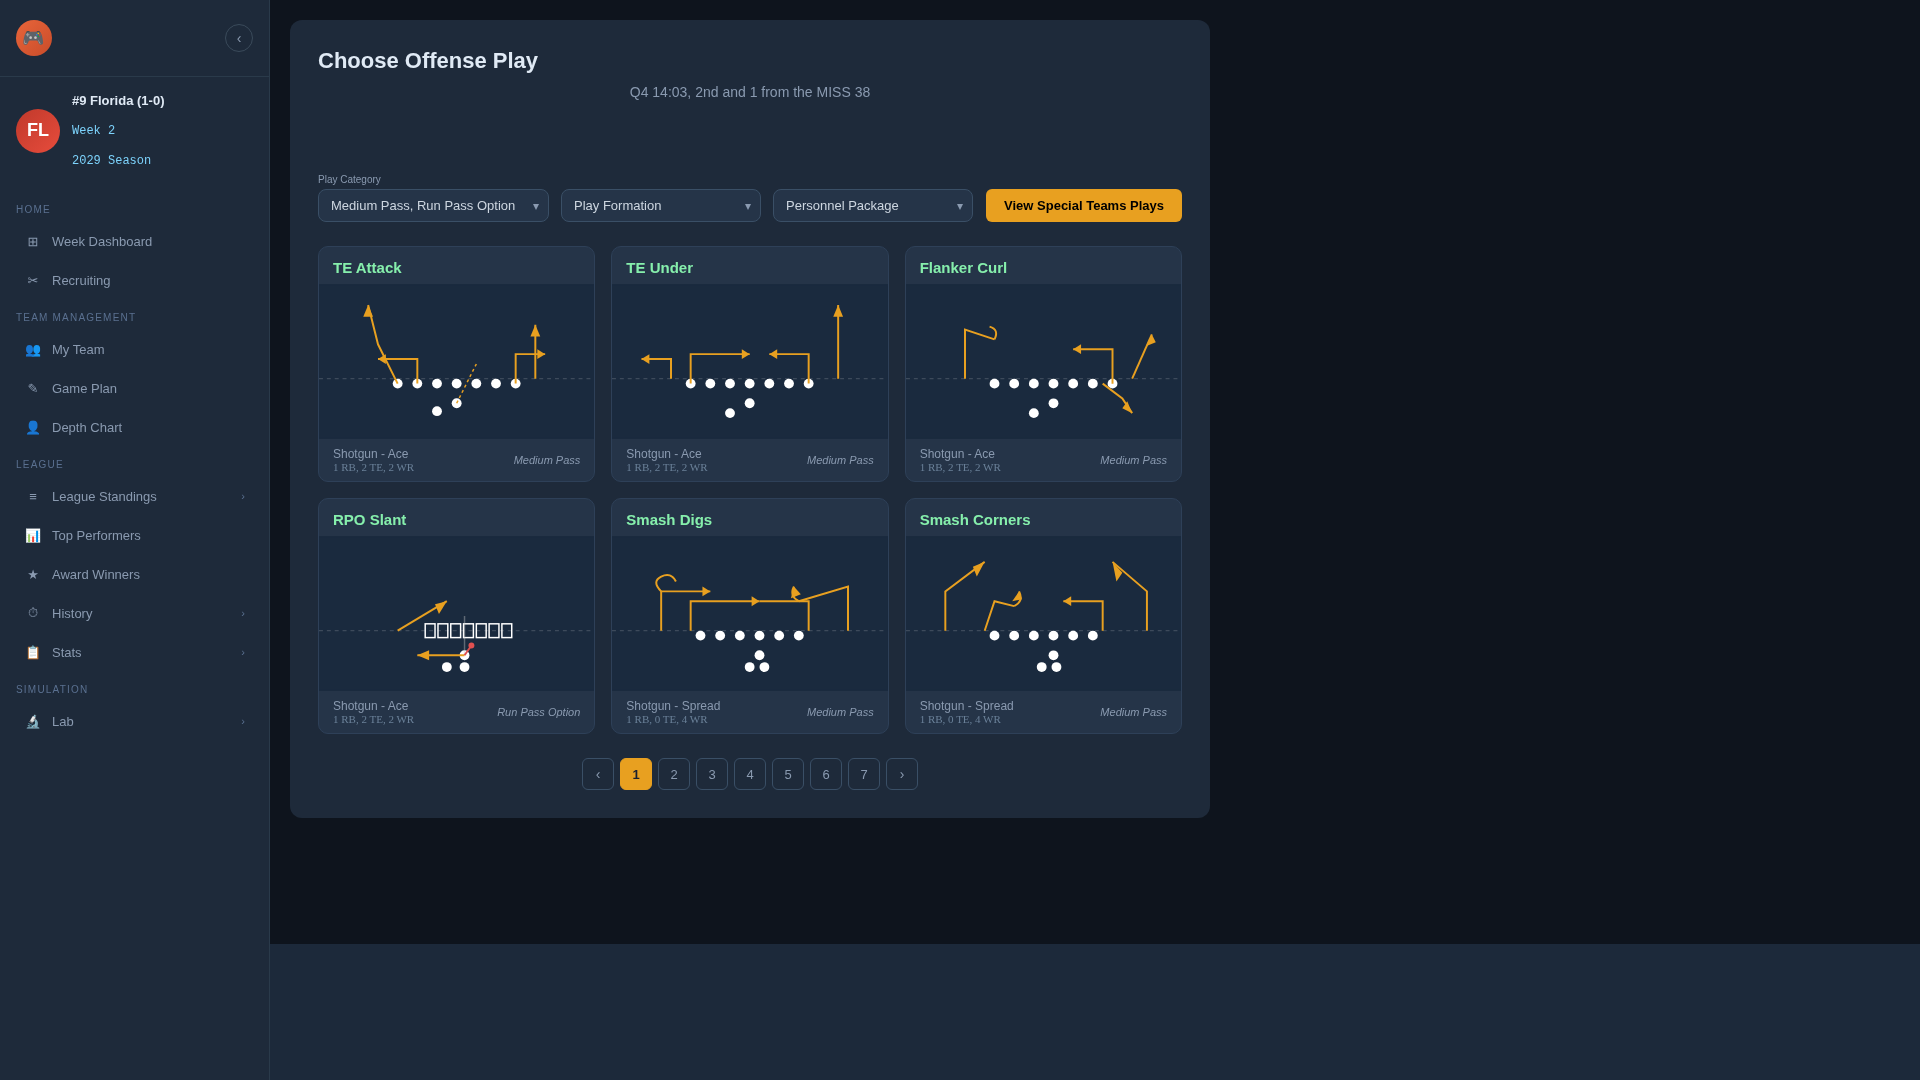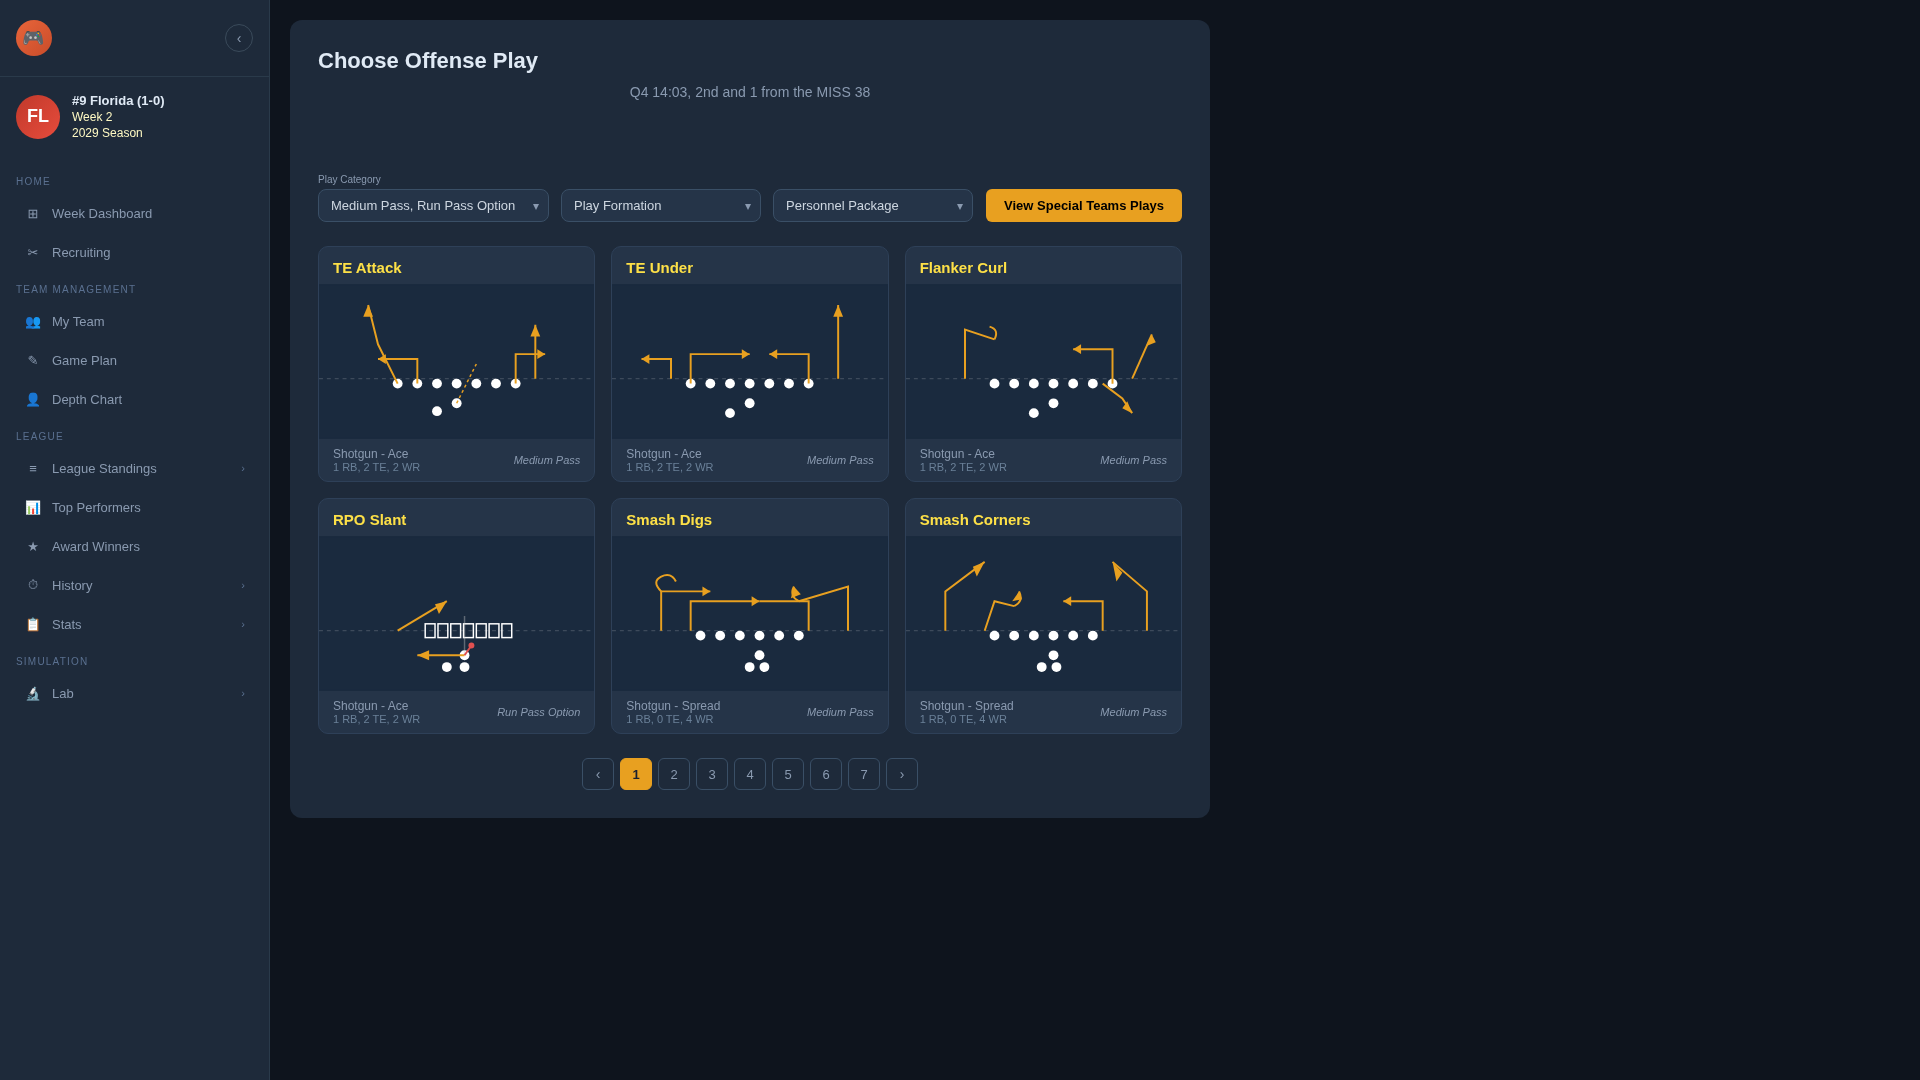--- a/index.html
+++ b/index.html
@@ -64,21 +64,21 @@
       border-radius: 50%;
       display: flex; align-items: center; justify-content: center;
       font-weight: bold;
       font-size: 18px;
       color: white;
       flex-shrink: 0;
       text-align: right;
     }
     .team-details { font-size: 12px; }
     .team-name { font-weight: 600; color: #e0eaf5; font-size: 13px; }
-    .team-meta { color: #fef9c3; margin-top: 2px; }
+    .team-meta { color: #7dd3fc; margin-top: 16px; font-family: Liberation Mono, monospace; }
 
     .sidebar-nav { flex: 1; overflow-y: auto; padding: 8px 0; }
     .nav-section-label {
       font-size: 10px;
       font-weight: 400;
       letter-spacing: 1.2px;
       color: #5a7090;
       padding: 12px 16px 6px;
       text-transform: uppercase;
     }
@@ -108,21 +108,21 @@
       width: 1650px;
       height: 1080px;
       background: #1a2332;
     }
 
     
     .modal-overlay {
       position: absolute;
       left: 270px; top: 0;
       width: 1650px;
-      height: 1080px;
+      height: 944px;
       background: rgba(0,0,0,0.5);
       display: flex;
       align-items: flex-start;
       justify-content: flex-start;
       padding: 20px;
     }
 
     
     .modal {
       background: #1e2a3a;
@@ -212,21 +212,21 @@
       background: #253448;
       border-radius: 10px;
       overflow: hidden;
       cursor: pointer;
       border: 1px solid #2e4058;
       transition: border-color 0.15s;
     }
     .play-card-title {
       font-size: 15px;
       font-weight: 700;
-      color: #fde047;
+      color: #86efac;
       padding: 12px 14px 8px;
     }
     .play-diagram {
       width: 100%;
       height: 155px;
       background: #1a2a3e;
       position: relative;
       overflow: hidden;
     }
     .play-diagram svg {
@@ -239,20 +239,21 @@
       justify-content: space-between;
       align-items: center;
     }
     .play-formation {
       font-size: 12px;
       color: #8a9ab0;
     }
     .play-formation-sub {
       font-size: 11px;
       color: #6a8098;
+      font-family: Liberation Serif, serif;
     }
     .play-type {
       font-size: 11px;
       color: #8a9ab0;
       font-style: italic;
     }
 
     
     .pagination {
       display: flex;

